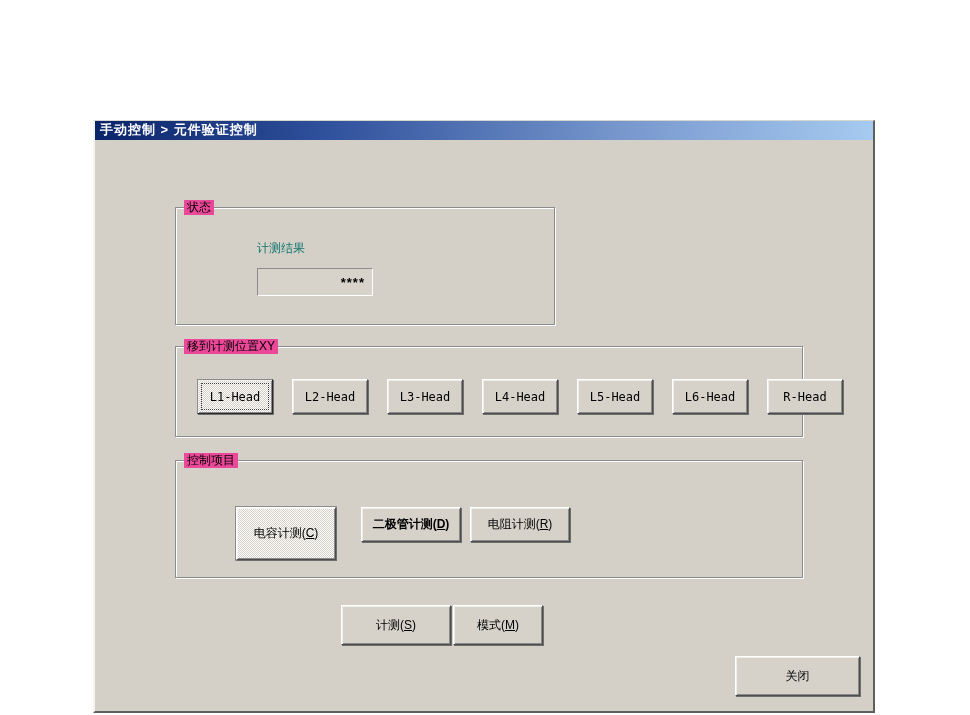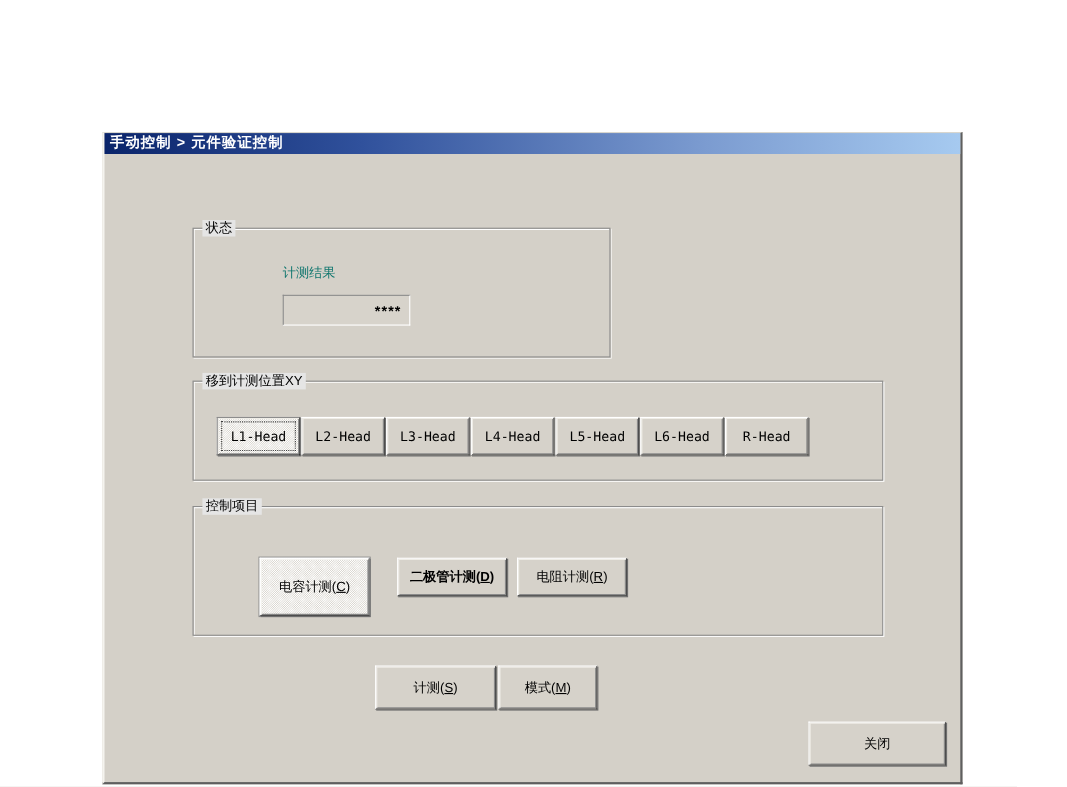--- a/index.html
+++ b/index.html
@@ -24,21 +24,21 @@
   }
   .client { position:relative; width:778px; height:569px; }
 
   .groupbox {
     position:absolute;
     border:1px solid #8c8c8c;
     box-shadow:1px 1px 0 #ffffff, inset 1px 1px 0 #ffffff;
   }
   .legend {
     position:absolute; top:-8px; left:8px;
-    background:#e5e5e5; padding:0 3px;
+    background:#ec4899; padding:0 3px;
     font-size:12px; line-height:15px; color:#000;
     white-space:nowrap;
   }
 
   .static-label { position:absolute; font-size:12px; color:#0f766e; white-space:nowrap; }
 
   .sunken-field {
     position:absolute;
     background:#d7d3cb;
     border:1px solid; border-color:#8c8c8c #ffffff #ffffff #8c8c8c;
@@ -51,21 +51,21 @@
     position:absolute;
     background:#d6d2ca;
     border:1px solid; border-color:#ffffff #4d4d4d #4d4d4d #ffffff;
     box-shadow:inset 1px 1px 0 #efede7, inset -1px -1px 0 #8a8a8a, 1px 1px 0 #6e6e6e;
     display:flex; align-items:center; justify-content:center;
     font-size:12px; color:#000; cursor:pointer; white-space:nowrap;
   }
   .btn-head { width:76px; height:35px; font-family:"DejaVu Sans Mono","Liberation Mono",monospace; font-size:12px; }
   .head-row {
     position:absolute; left:101px; top:238px;
-    display:flex; gap:1px;
+    display:flex; gap:19px;
   }
   .head-row .btn-head { position:relative; }
 
   .stipple {
     background-color:#ffffff;
     background-image:
       linear-gradient(45deg,#d4d0c8 25%,transparent 25%,transparent 75%,#d4d0c8 75%),
       linear-gradient(45deg,#d4d0c8 25%,transparent 25%,transparent 75%,#d4d0c8 75%);
     background-size:2px 2px;
     background-position:0 0,1px 1px;

